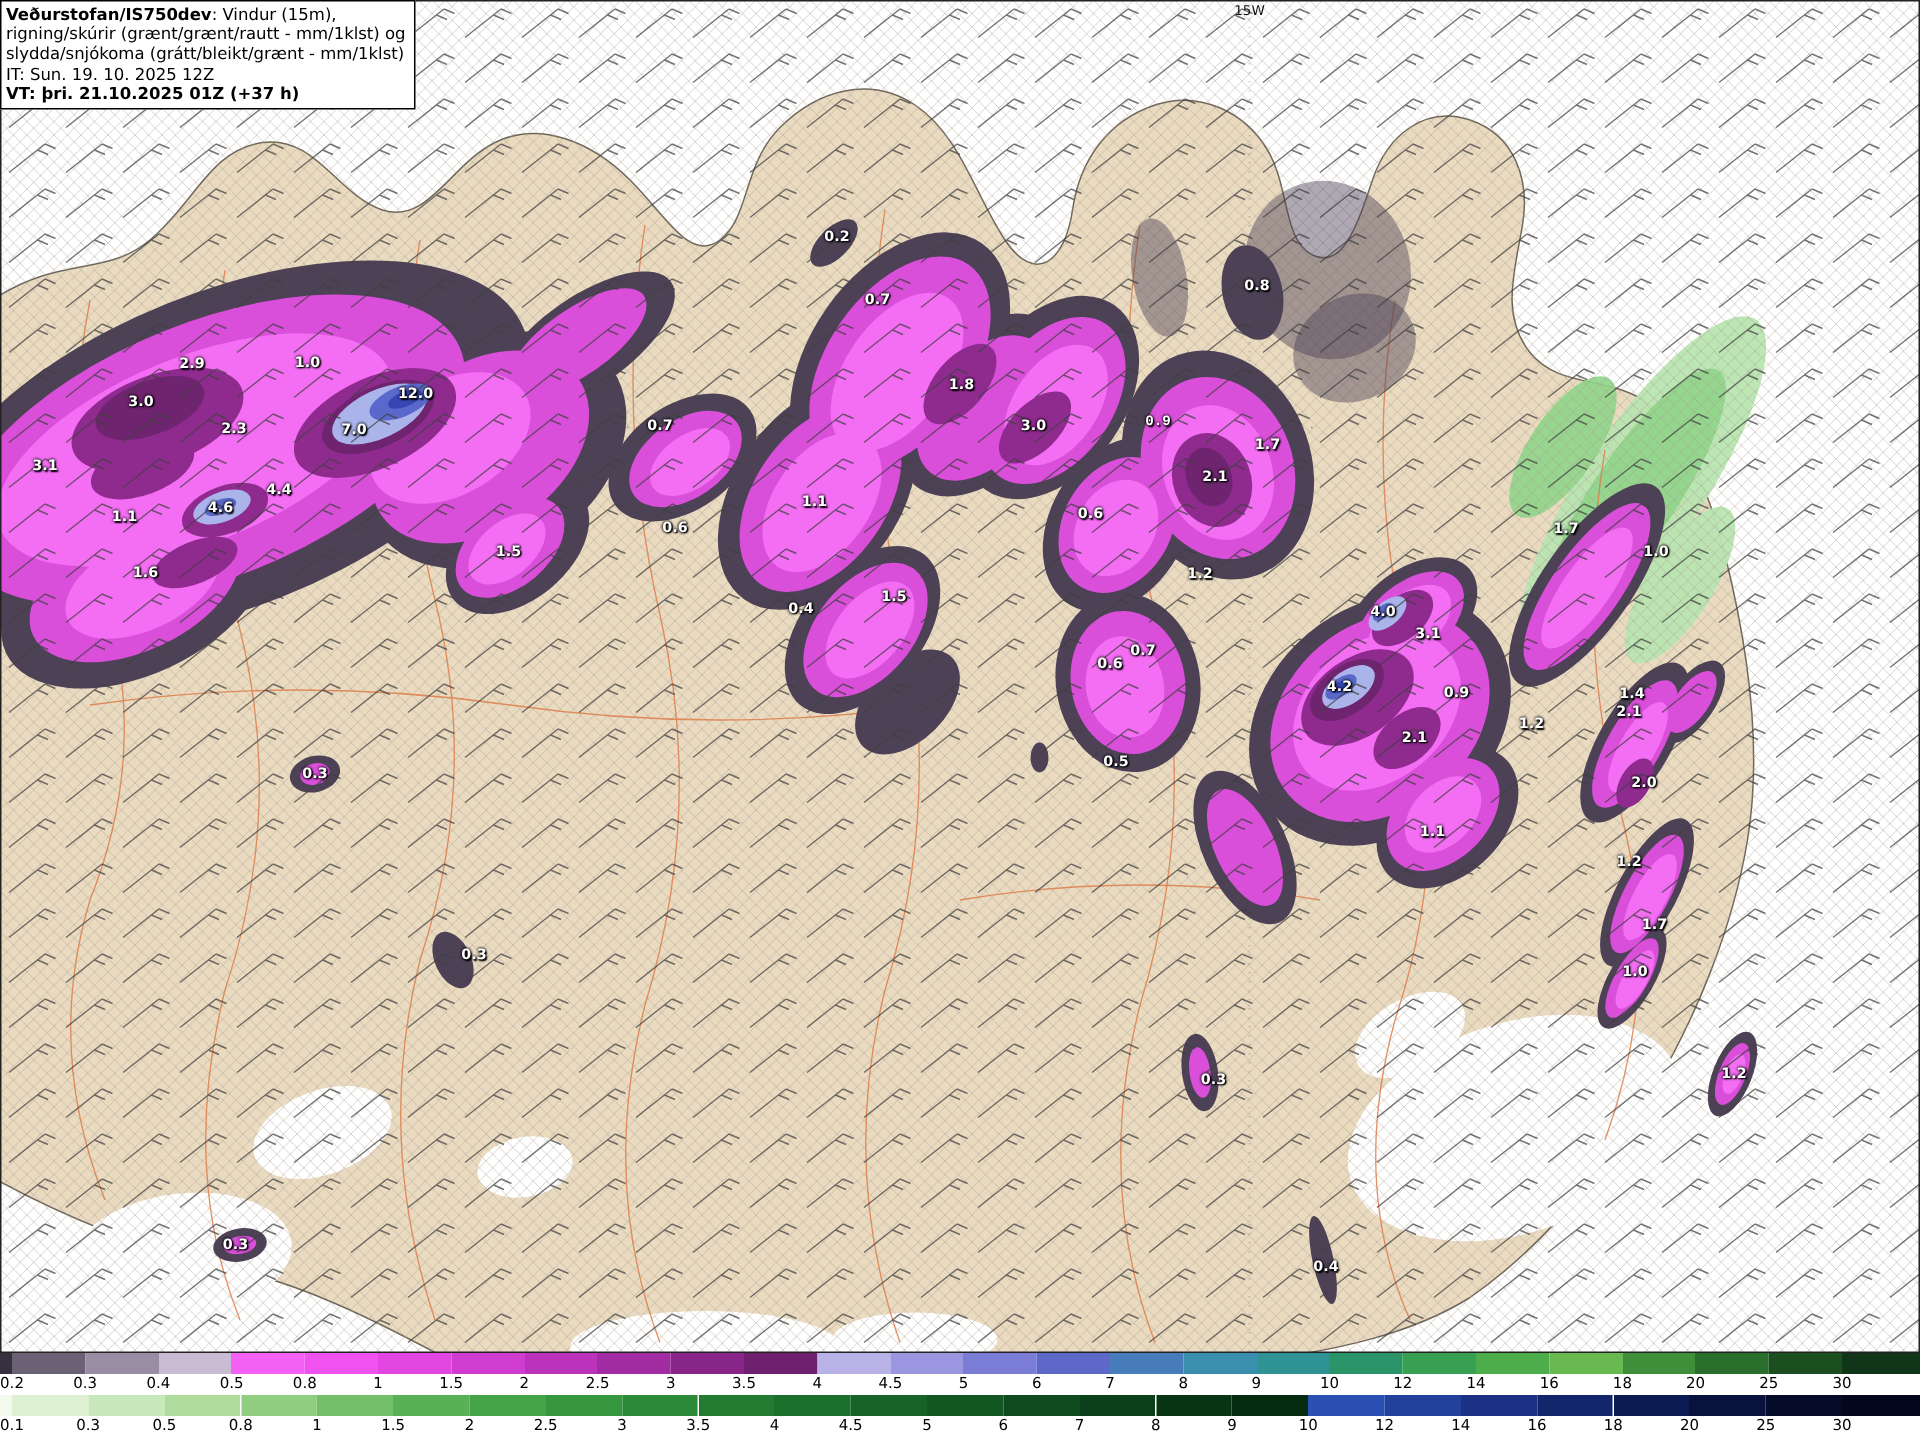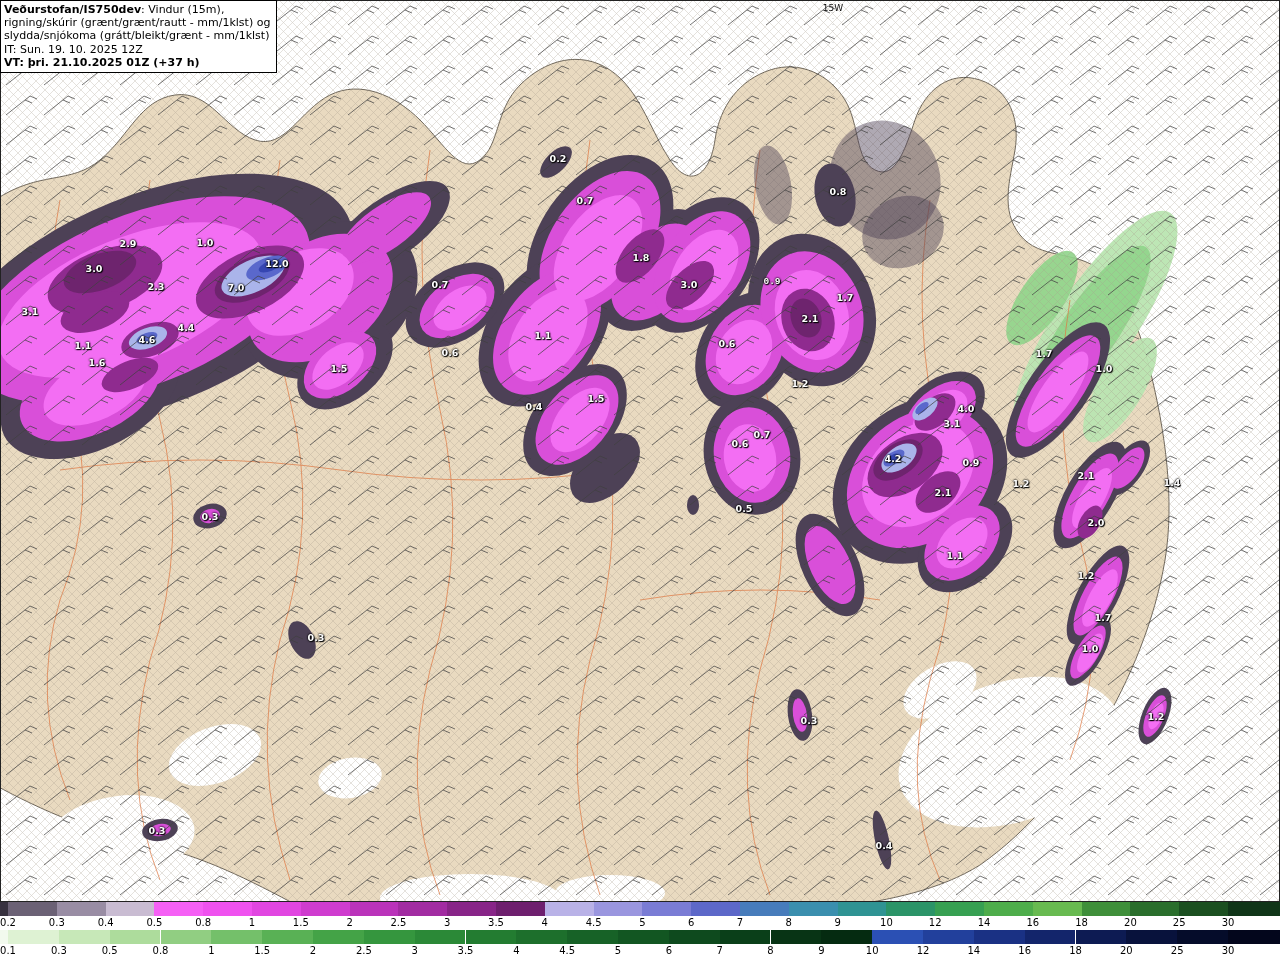--- a/index.html
+++ b/index.html
@@ -249,48 +249,48 @@
     <span class="plabel" style="left: 128px; top: 243px;">2.9</span>
     <span class="plabel" style="left: 205px; top: 242px;">1.0</span>
     <span class="plabel" style="left: 94px; top: 268px;">3.0</span>
     <span class="plabel" style="left: 277px; top: 263px;">12.0</span>
     <span class="plabel" style="left: 156px; top: 286px;">2.3</span>
     <span class="plabel" style="left: 236px; top: 287px;">7.0</span>
     <span class="plabel" style="left: 30px; top: 311px;">3.1</span>
     <span class="plabel" style="left: 83px; top: 345px;">1.1</span>
     <span class="plabel" style="left: 147px; top: 339px;">4.6</span>
     <span class="plabel" style="left: 186px; top: 327px;">4.4</span>
-    <span class="plabel" style="left: 97px; top: 362px;">1.6</span>
+    <span class="plabel" style="left: 97px; top: 382px;">1.6</span>
     <span class="plabel" style="left: 339px; top: 368px;">1.5</span>
     <span class="plabel" style="left: 440px; top: 284px;">0.7</span>
     <span class="plabel" style="left: 543px; top: 335px;">1.1</span>
     <span class="plabel" style="left: 450px; top: 352px;">0.6</span>
     <span class="plabel" style="left: 534px; top: 406px;">0.4</span>
     <span class="plabel" style="left: 596px; top: 398px;">1.5</span>
     <span class="plabel" style="left: 641px; top: 257px;">1.8</span>
     <span class="plabel" style="left: 689px; top: 284px;">3.0</span>
     <span class="plabel" style="left: 772px; top: 281px; font-family: Liberation Mono, monospace;">0.9</span>
     <span class="plabel" style="left: 727px; top: 343px;">0.6</span>
     <span class="plabel" style="left: 810px; top: 318px;">2.1</span>
     <span class="plabel" style="left: 845px; top: 297px;">1.7</span>
     <span class="plabel" style="left: 800px; top: 383px;">1.2</span>
     <span class="plabel" style="left: 762px; top: 434px;">0.7</span>
     <span class="plabel" style="left: 740px; top: 443px;">0.6</span>
     <span class="plabel" style="left: 744px; top: 508px;">0.5</span>
-    <span class="plabel" style="left: 922px; top: 408px; margin-left: 44px;">4.0</span>
+    <span class="plabel" style="left: 922px; top: 408px;">4.0</span>
     <span class="plabel" style="left: 952px; top: 423px;">3.1</span>
     <span class="plabel" style="left: 893px; top: 458px;">4.2</span>
     <span class="plabel" style="left: 971px; top: 462px;">0.9</span>
     <span class="plabel" style="left: 943px; top: 492px;">2.1</span>
     <span class="plabel" style="left: 1021px; top: 483px;">1.2</span>
     <span class="plabel" style="left: 1086px; top: 475px;">2.1</span>
     <span class="plabel" style="left: 955px; top: 555px;">1.1</span>
     <span class="plabel" style="left: 1044px; top: 353px;">1.7</span>
     <span class="plabel" style="left: 1104px; top: 368px;">1.0</span>
-    <span class="plabel" style="left: 1172px; top: 463px; margin-top: 19px;">1.4</span>
+    <span class="plabel" style="left: 1088px; top: 463px;">1.4</span>
     <span class="plabel" style="left: 1096px; top: 522px;">2.0</span>
     <span class="plabel" style="left: 1086px; top: 575px;">1.2</span>
     <span class="plabel" style="left: 1103px; top: 617px;">1.7</span>
     <span class="plabel" style="left: 1090px; top: 648px;">1.0</span>
     <span class="plabel" style="left: 210px; top: 516px;">0.3</span>
     <span class="plabel" style="left: 316px; top: 637px;">0.3</span>
     <span class="plabel" style="left: 809px; top: 720px;">0.3</span>
     <span class="plabel" style="left: 157px; top: 830px;">0.3</span>
     <span class="plabel" style="left: 1156px; top: 716px;">1.2</span>
     <span class="plabel" style="left: 884px; top: 845px;">0.4</span>

